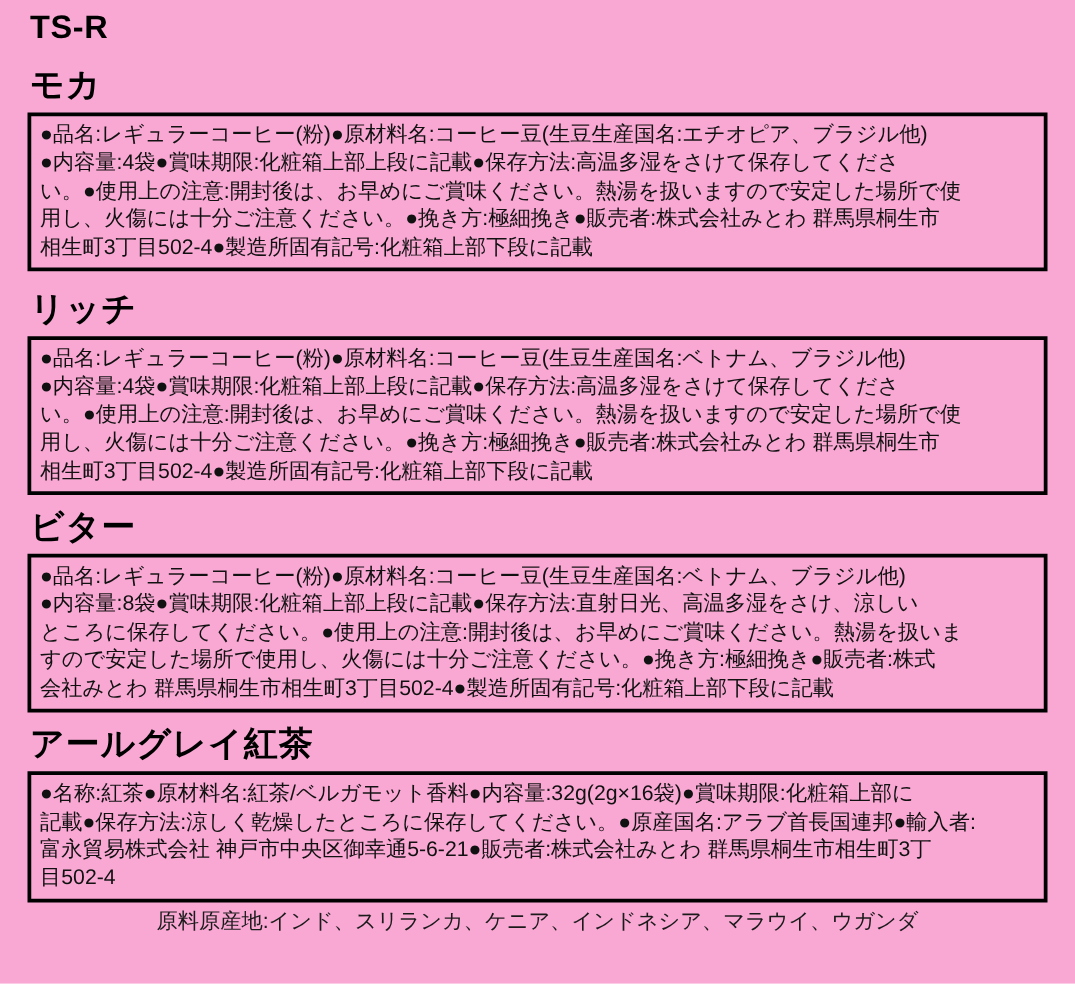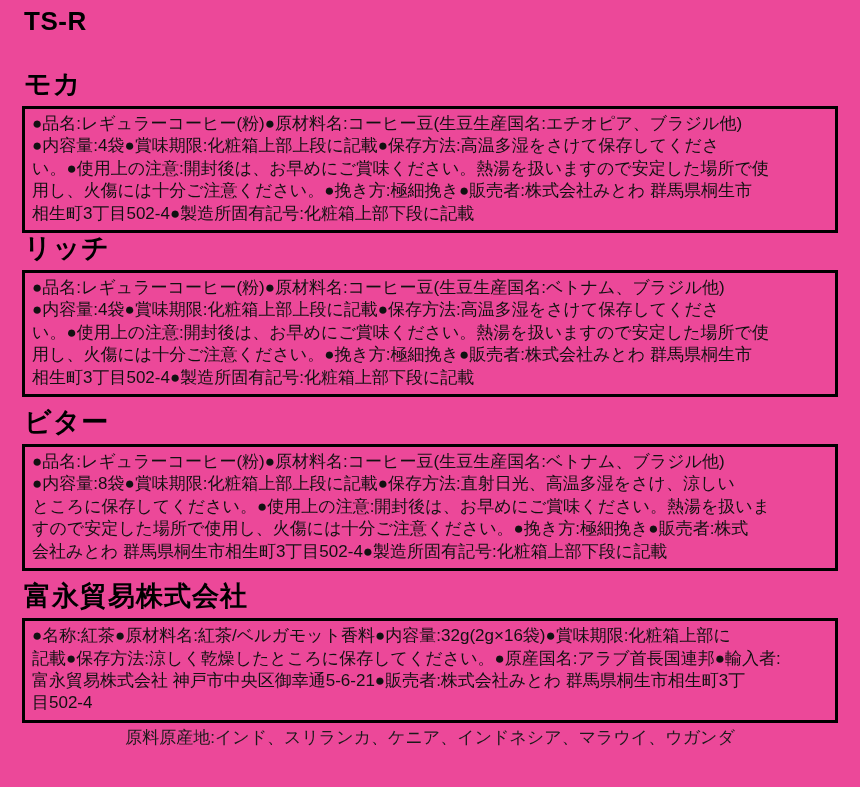--- a/index.html
+++ b/index.html
@@ -9,32 +9,32 @@
     color: #111111;
     font-family: "Liberation Sans", "DejaVu Sans", sans-serif;
   }
   .page {
     position: relative;
     width: 860px;
     height: 787px;
     box-sizing: border-box;
     padding: 4px 22px 0 22px;
     overflow: hidden;
-    background: #ec4899;
+    background: #f9a8d4;
   }
   .doc-title {
     font-size: 26px;
     font-weight: 700;
     color: #000000;
     margin: 2px 0 0 2px;
     letter-spacing: 0.5px;
   }
   .section { margin: 0; }
-  .section-gap-a { margin-top: 32px; }
-  .section-gap-b { }
+  .section-gap-a { margin-top: 16px; }
+  .section-gap-b { margin-top: 15px; }
   .section-gap-c { margin-top: 10px; }
   .section-heading {
     font-size: 27px;
     font-weight: 700;
     color: #000000;
     line-height: 31px;
     margin: 0 0 6px 2px;
     letter-spacing: 1px;
   }
   .label-box {
@@ -83,21 +83,21 @@
   <div class="section section-gap-c">
     <h2 class="section-heading">ビター</h2>
     <div class="label-box">●品名:レギュラーコーヒー(粉)●原材料名:コーヒー豆(生豆生産国名:ベトナム、ブラジル他)
 ●内容量:8袋●賞味期限:化粧箱上部上段に記載●保存方法:直射日光、高温多湿をさけ、涼しい
 ところに保存してください。●使用上の注意:開封後は、お早めにご賞味ください。熱湯を扱いま
 すので安定した場所で使用し、火傷には十分ご注意ください。●挽き方:極細挽き●販売者:株式
 会社みとわ 群馬県桐生市相生町3丁目502-4●製造所固有記号:化粧箱上部下段に記載</div>
   </div>
 
   <div class="section section-gap-c">
-    <h2 class="section-heading">富永貿易株式会社</h2>
+    <h2 class="section-heading">アールグレイ紅茶</h2>
     <div class="label-box">●名称:紅茶●原材料名:紅茶/ベルガモット香料●内容量:32g(2g×16袋)●賞味期限:化粧箱上部に
 記載●保存方法:涼しく乾燥したところに保存してください。●原産国名:アラブ首長国連邦●輸入者:
 富永貿易株式会社 神戸市中央区御幸通5-6-21●販売者:株式会社みとわ 群馬県桐生市相生町3丁
 目502-4</div>
   </div>
 
   <div class="footer-note">原料原産地:インド、スリランカ、ケニア、インドネシア、マラウイ、ウガンダ</div>
 
 </div>
 

